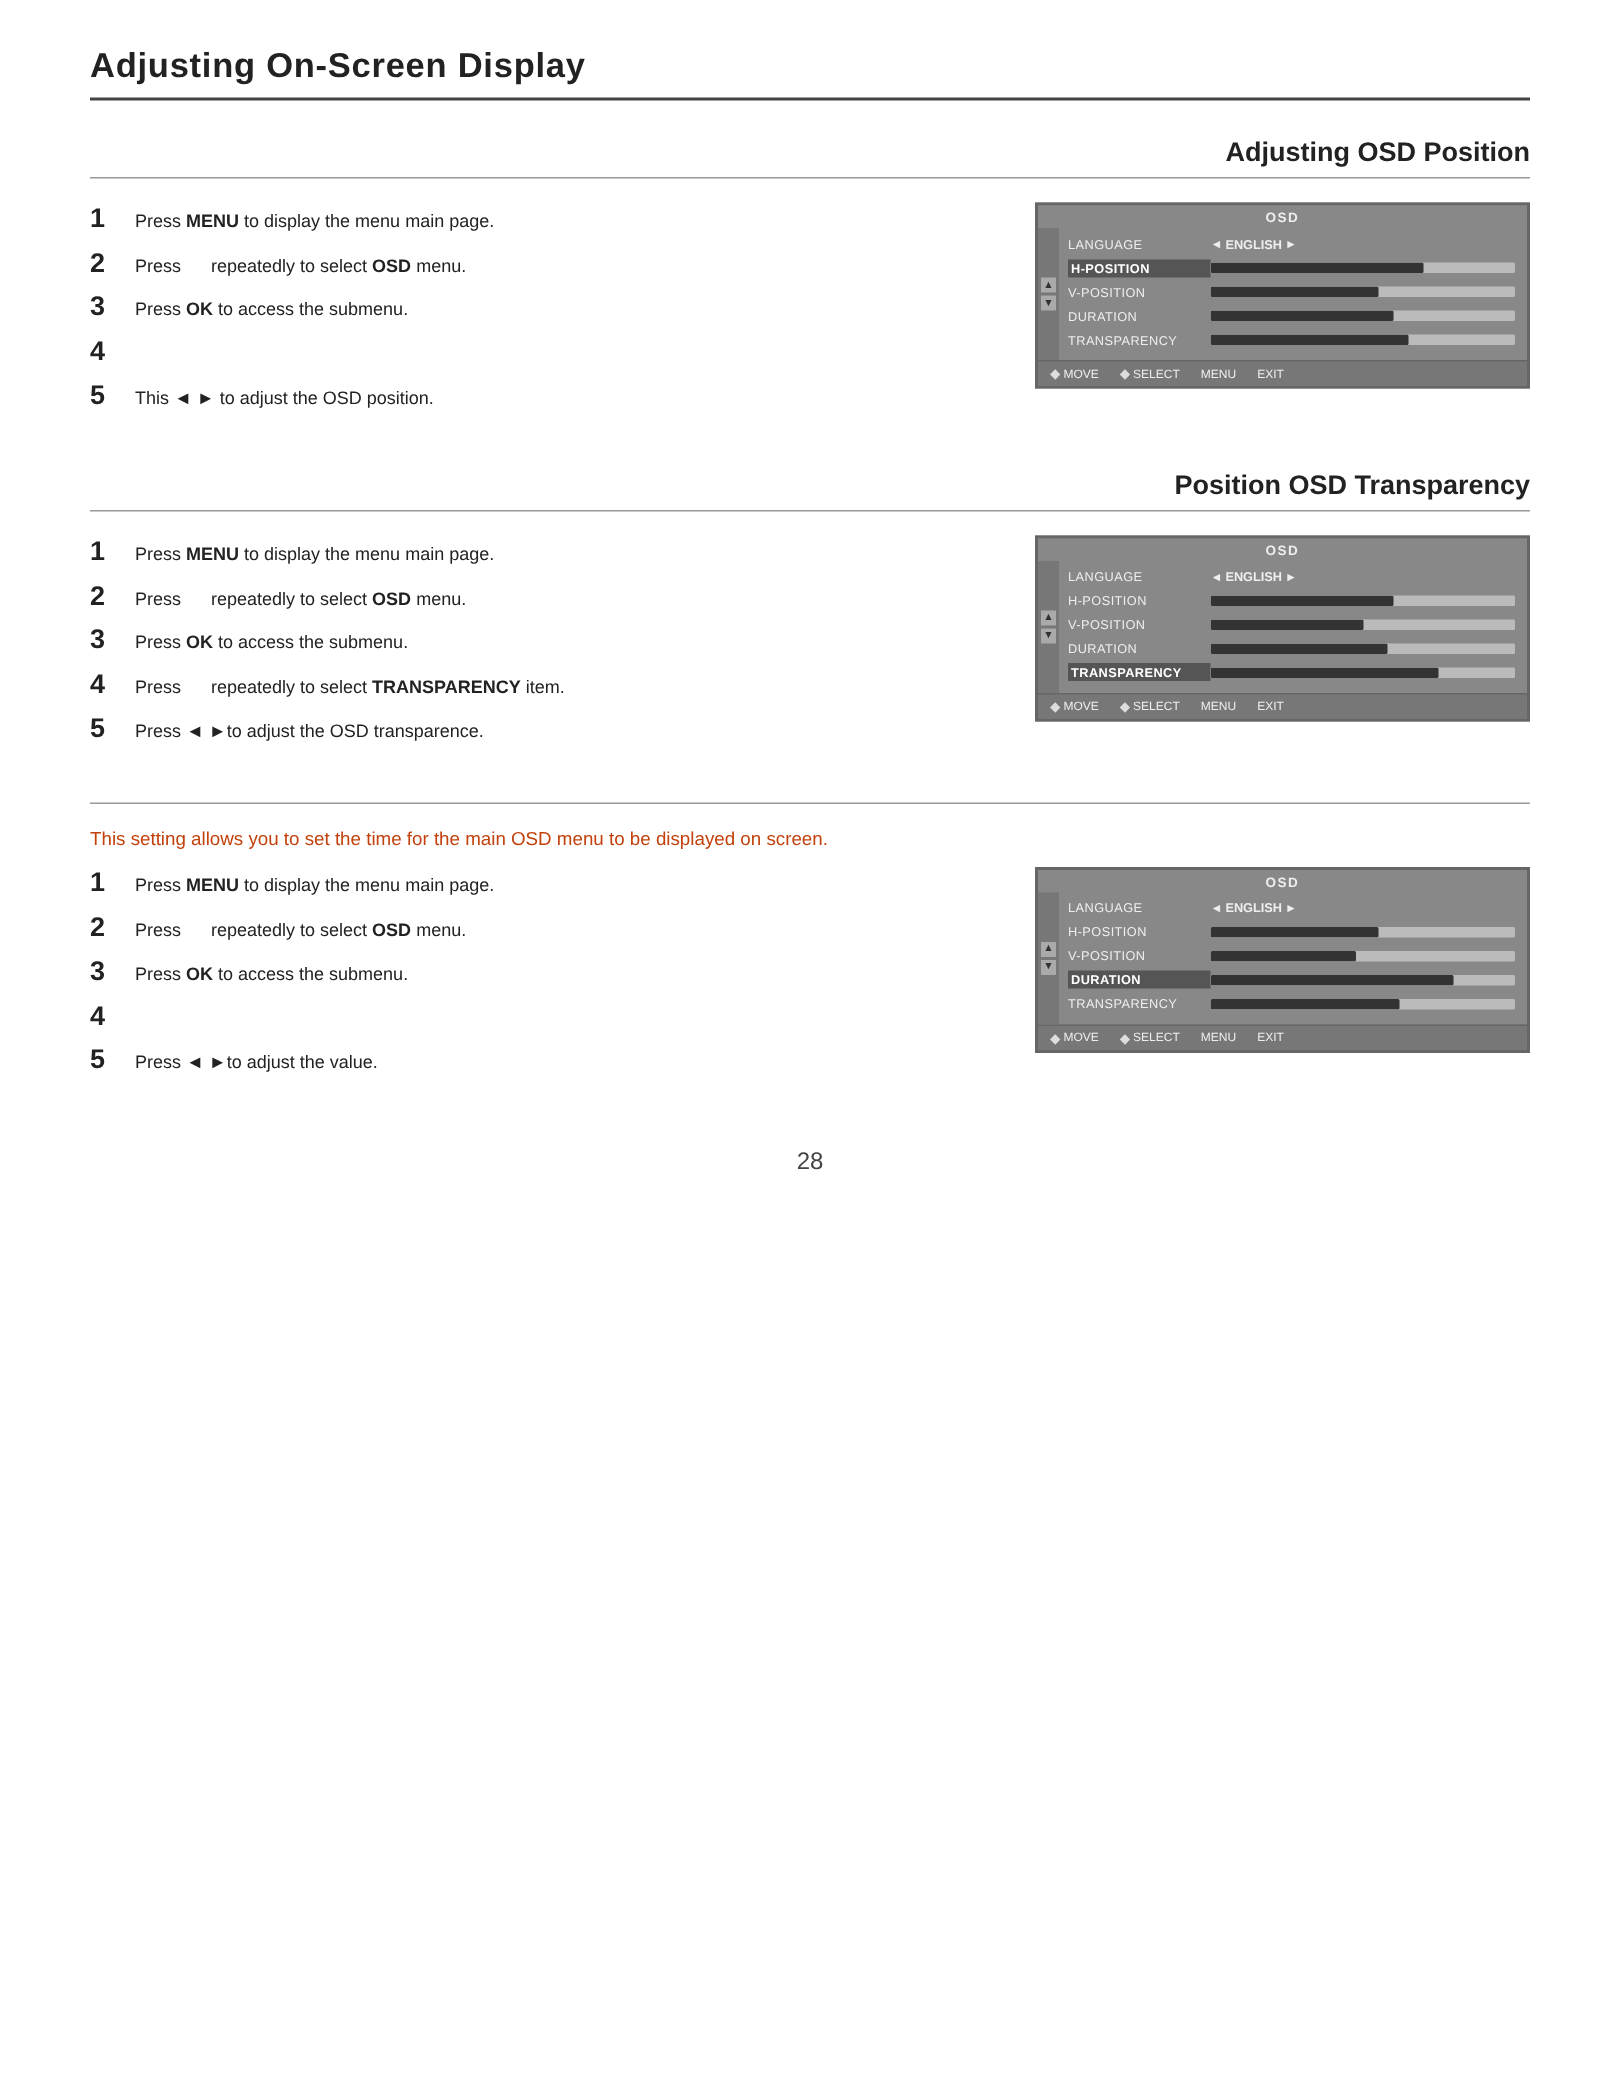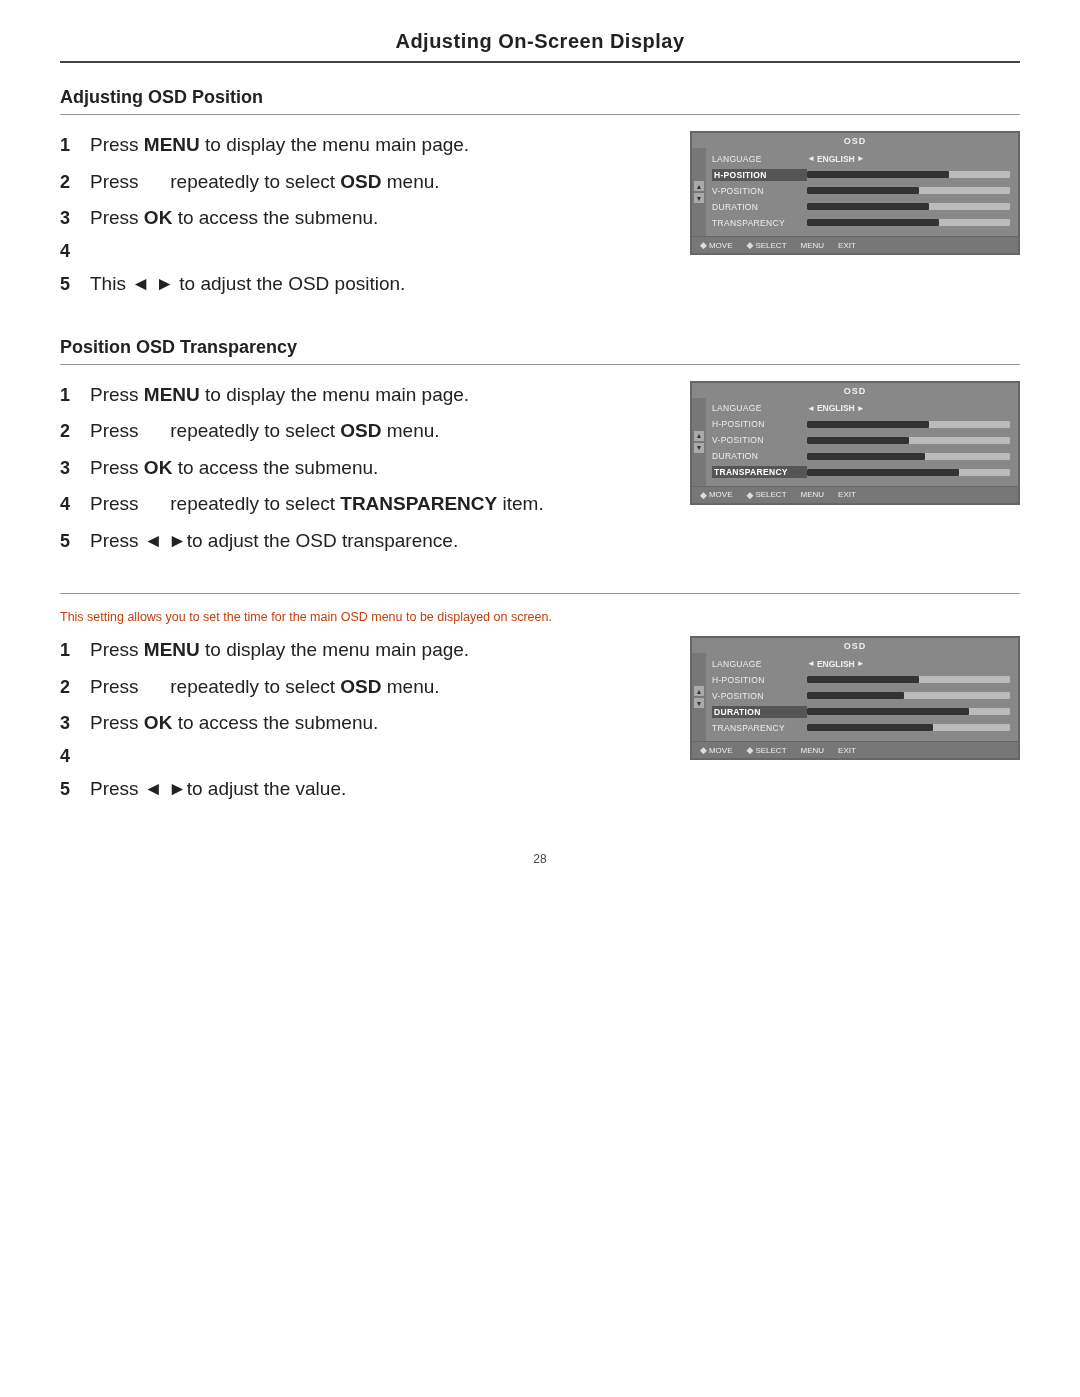--- a/index.html
+++ b/index.html
@@ -7,41 +7,41 @@
       background: #fff;
       font-family: Arial, Helvetica, sans-serif;
       font-size: 13px;
       color: #222;
       width: 1080px;
       min-height: 1397px;
       padding: 30px 60px 60px 60px;
     }
 
     .page-title {
-      text-align: center;
-      font-size: 20px;
+      font-size: 23px;
       font-weight: bold;
       margin-bottom: 8px;
       letter-spacing: 0.5px;
     }
 
     .title-rule {
       border: none;
       border-top: 2px solid #444;
       margin-bottom: 24px;
     }
 
     .section {
       margin-bottom: 30px;
     }
 
     .section-title {
       font-size: 18px;
       font-weight: bold;
       margin-bottom: 6px;
+      text-align: right;
     }
 
     .section-rule {
       border: none;
       border-top: 1px solid #999;
       margin-bottom: 16px;
     }
 
     .section-desc {
       font-size: 12.5px;
@@ -70,21 +70,21 @@
     .step-num {
       font-size: 18px;
       font-weight: bold;
       min-width: 24px;
       margin-right: 6px;
       line-height: 1.2;
     }
 
     .step-text {
       flex: 1;
-      font-size: 19px;
+      font-size: 12px;
     }
 
     .step-text b {
       font-weight: bold;
     }
 
     
     .osd-panel {
       width: 330px;
       min-width: 330px;
@@ -212,21 +212,21 @@
       gap: 2px;
     }
 
     .osd-footer-diamond {
       color: #ddd;
       font-size: 9px;
     }
 
     .page-number {
       text-align: center;
-      font-size: 12px;
+      font-size: 16px;
       color: #444;
       margin-top: 40px;
     }
   </style>
 </head>
 <body>
 
 <h1 class="page-title">Adjusting On-Screen Display</h1>
 <hr class="title-rule">
 

